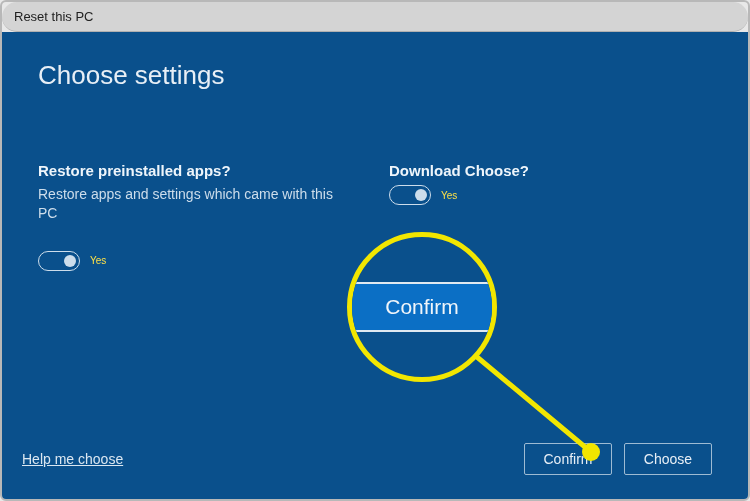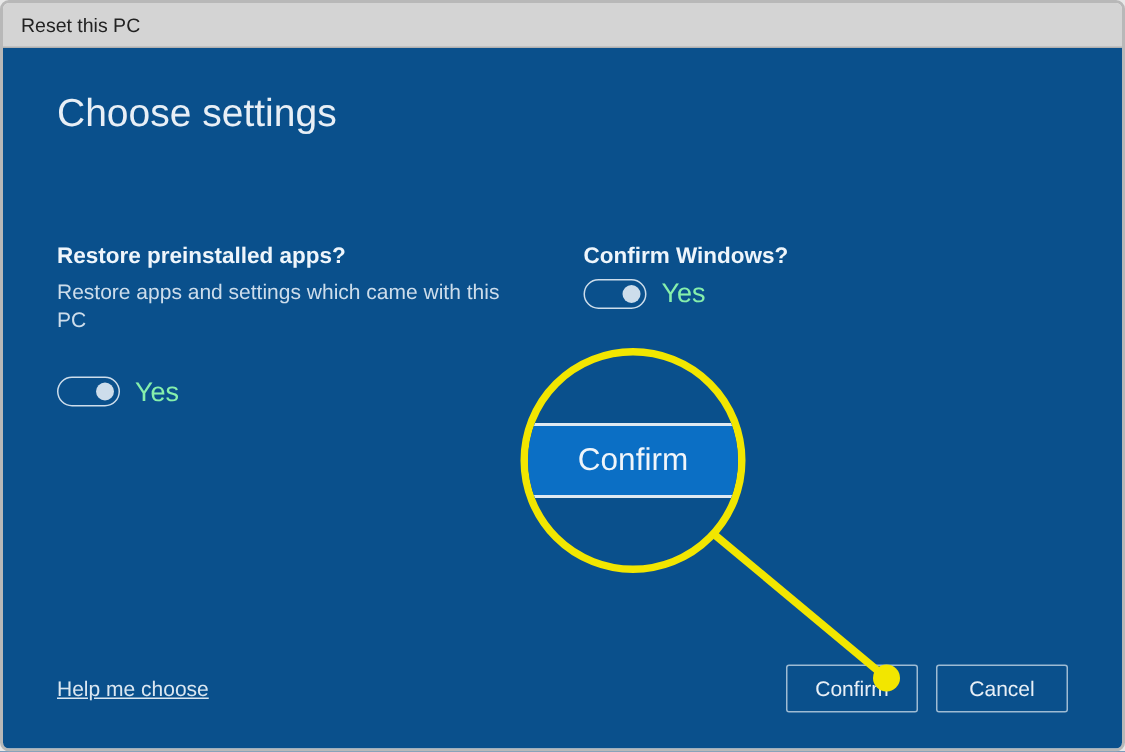--- a/index.html
+++ b/index.html
@@ -25,20 +25,21 @@
     }
     .titlebar {
       height: 30px;
       background: #d4d4d4;
       border-bottom: 1px solid #b0b0b0;
       display: flex;
       align-items: center;
       padding-left: 12px;
       font-size: 13px;
       color: #222;
+      border-radius: 15px;
     }
     .window-body {
       height: calc(100% - 30px);
       background: #0a508c;
       position: relative;
       padding: 28px 48px 20px 36px;
       color: #dbe7f1;
     }
     .page-title {
       font-size: 26px;
@@ -84,27 +85,27 @@
       width: 12px;
       height: 12px;
       background: #cdddeb;
       border-radius: 50%;
       position: absolute;
       top: 50%;
       right: 3px;
       transform: translateY(-50%);
     }
     .toggle-label {
-      font-size: 18px;
-      color: #86efac;
+      font-size: 10px;
+      color: #fde047;
     }
     .footer {
       position: absolute;
       bottom: 24px;
-      left: 36px;
+      left: 20px;
       right: 36px;
       display: flex;
       align-items: center;
       justify-content: space-between;
     }
     .help-link {
       font-size: 14px;
       color: #dbe7f1;
       text-decoration: underline;
       cursor: pointer;
@@ -192,35 +193,35 @@
         <div class="option-desc">Restore apps and settings which came with this PC</div>
         <div class="toggle-row">
           <div class="toggle">
             <div class="toggle-knob"></div>
           </div>
           <span class="toggle-label">Yes</span>
         </div>
       </div>
 
       <div class="option-col">
-        <div class="option-heading">Confirm Windows?</div>
+        <div class="option-heading">Download Choose?</div>
         <div class="toggle-row">
           <div class="toggle">
             <div class="toggle-knob"></div>
           </div>
           <span class="toggle-label">Yes</span>
         </div>
       </div>
     </div>
 
     <div class="footer">
       <a class="help-link">Help me choose</a>
       <div class="button-row">
         <div class="btn">Confirm</div>
-        <div class="btn">Cancel</div>
+        <div class="btn">Choose</div>
       </div>
     </div>
 
     <div class="magnifier">
       <div class="magnifier-inner">
         <div class="mag-button">Confirm</div>
       </div>
     </div>
     <svg class="callout-line" style="left:0;top:0;" width="750" height="501">
       <line x1="475" y1="325" x2="589" y2="420" stroke="#f2e600" stroke-width="5" stroke-linecap="round"></line>

